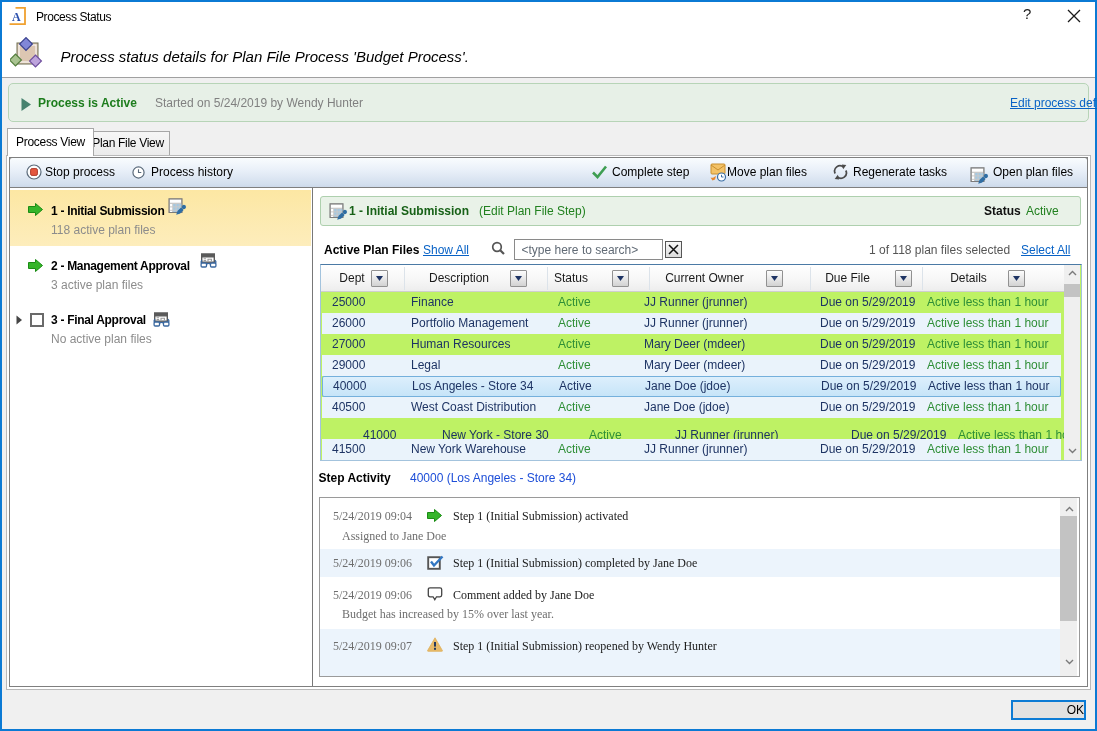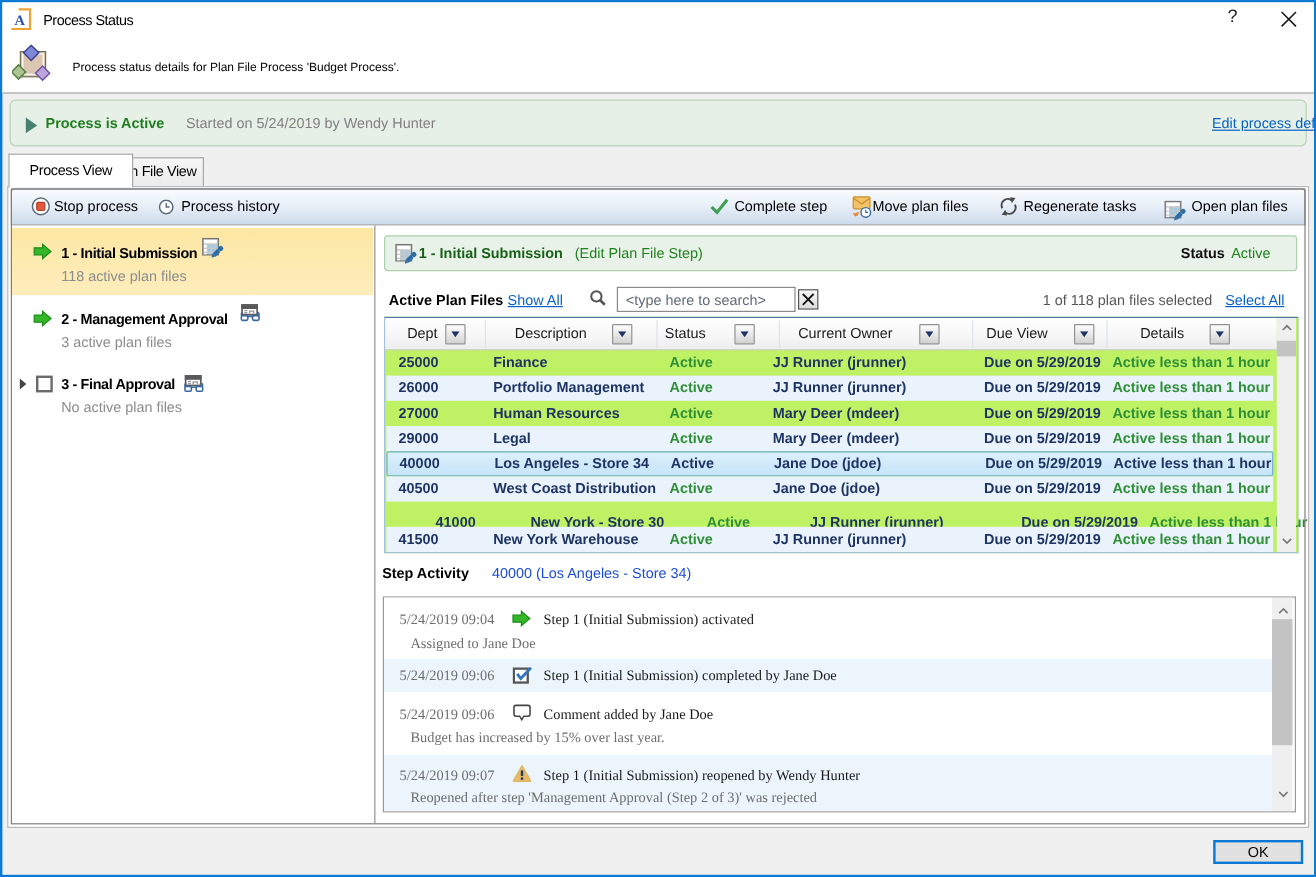--- a/index.html
+++ b/index.html
@@ -23,26 +23,26 @@
 #leftpanel { left:2px; top:32.5px; width:304px; height:498px; background:#fff; border-right:1px solid #787878; }
 #selstep { left:0; top:1.5px; width:302px; height:56px; background:linear-gradient(#fce7a3,#fdedbc); }
 .steptitle { font-weight:bold; letter-spacing:-0.3px; }
 .sub { color:#8c8c8c; }
 #rightpanel { left:306px; top:32.5px; width:774px; height:497.5px; background:#fff; }
 #stephdr { background:#e9f2e8; border:1px solid #aed0ae; border-radius:3px; }
 #tablebox { background:#bef264; border:1px solid #a3c3dd; border-top:1.5px solid #4b7aa5; }
 .hsep { background:#dce3ea; width:1px; }
 .ddbtn { width:17px; height:17px; border:1px solid #919191; background:linear-gradient(#fdfdfd,#e8e8e8 50%,#d2d2d2); border-radius:1px; }
 .ddbtn svg { display:block; margin:5px auto 0; }
-.row { position:absolute; left:1px; width:739px; height:21px;font-weight:bold; }
+.row { position:absolute; left:1px; width:739px; height:21px; }
 .cell { position:absolute; top:0; height:21px; line-height:21px; white-space:nowrap; }
 #logbox { background:#fff; border:1px solid #9a9a9a;font-family:Liberation Serif, serif; }
 .sbtrack { background:#efefef; }
 .sbthumb { background:#c3c3c3; }
-#okbtn { left:1009px; top:698px; width:75px; height:20px; background:#e1e1e1; border:2px solid #0b7ad4; text-align:center; line-height:16px; }
+#okbtn { left:1009px; top:698px; width:75px; height:20px; background:#e1e1e1; border:2px solid #0b7ad4; text-align:right; line-height:16px; }
 .c { white-space:nowrap; }
 .hl { top:0; height:27px; line-height:27px; transform:translateX(-50%); color:#1a1a1a; white-space:nowrap; }
 .bluerow { background:#eaf3fb; }
 .selrow { background:linear-gradient(#ddeffc,#c6e4f8); border:1px solid #74b0dc; border-radius:2px; }
 .selrow .cell { line-height:19px; }
 .lts { color:#6e6e6e; height:14px; line-height:14px; }
 .ltx { color:#1a1a1a; height:14px; line-height:14px; }
 .arrowico { width:15px; height:13px; }
 #logbox .arrowico, #leftpanel .arrowico { }
 svg.arrowico { overflow:visible; }
@@ -117,31 +117,31 @@
     <g transform="translate(16,7) rotate(45)">
         <rect x="-4.5" y="-4.5" width="9" height="9" fill="#8187d8" stroke="#39418f" stroke-width="1.2"></rect>
       </g>
     <g transform="translate(5.5,23) rotate(45)">
         <rect x="-4.2" y="-4.2" width="8.4" height="8.4" fill="#a9c391" stroke="#557f3f" stroke-width="1.2"></rect>
       </g>
     <g transform="translate(25.5,24) rotate(45)">
         <rect x="-4.2" y="-4.2" width="8.4" height="8.4" fill="#bda4dc" stroke="#70519f" stroke-width="1.2"></rect>
       </g>
   </svg>
-  <div class="ab c" style="left:58.5px;top:40px;font-size:10px;height:30px;line-height:30px;">Process status details for Plan File Process 'Budget Process'.</div>
+  <div class="ab c" style="left:58.5px;top:40px;font-size:15px;height:30px;line-height:30px;font-style:italic;">Process status details for Plan File Process 'Budget Process'.</div>
 
   <div class="ab" id="greenbar"></div>
   <svg class="ab" style="left:18px;top:95px" width="12" height="15" viewBox="0 0 12 15">
       <path d="M1.5 1 L11 7.5 L1.5 14 Z" fill="#47826f"></path>
     </svg>
   <div class="ab c" style="left:36px;top:89px;height:24px;line-height:24px;font-weight:bold;color:#1e7d1e;">Process is Active</div>
   <div class="ab c gray" style="left:153px;top:89px;height:24px;line-height:24px;">Started on 5/24/2019 by Wendy Hunter</div>
   <div class="ab c link" style="left:962px;top:89px;height:24px;line-height:24px;margin-left:46px;">Edit process definition</div>
 
-  <div class="ab tab" style="left:5px;top:126px;width:104px;height:28px;background:#fff;z-index:3;">
+  <div class="ab tab" style="left:5px;top:126px;width:87px;height:28px;background:#fff;z-index:3;">
     <div style="margin-top:6px;">Process View</div>
   </div>
   <div class="ab tab" style="left:84px;top:129px;width:84px;height:25px;background:linear-gradient(#f6f6f6,#ebebeb);z-index:1;">
     <div style="margin-top:4px;">Plan File View</div>
   </div>
 
   <div class="ab" id="tabbox" style="z-index:2;">
     <div class="ab" id="toolbar">
 
       <svg class="ab" style="left:16px;top:6px" width="16" height="16" viewBox="0 0 16 16">
@@ -239,21 +239,21 @@
       </div>
       <div class="ab c" style="left:556px;top:55px;height:14px;line-height:14px;color:#555;">1 of 118 plan files selected</div>
       <div class="ab c link" style="left:708px;top:55px;height:14px;line-height:14px;">Select All</div>
 
       <div class="ab" id="tablebox" style="left:7px;top:76px;width:762px;height:197px;">
         <div class="ab" style="left:0;top:0;width:743px;height:27px;background:linear-gradient(#ffffff,#f6f6f6 60%,#ededed);border-bottom:1px solid #cfcfcf;"></div>
         <div class="ab hl" style="left:31px;">Dept</div>
         <div class="ab hl" style="left:138px;">Description</div>
         <div class="ab hl" style="left:250px;">Status</div>
         <div class="ab hl" style="left:383.5px;">Current Owner</div>
-        <div class="ab hl" style="left:526.5px;">Due View</div>
+        <div class="ab hl" style="left:526.5px;">Due File</div>
         <div class="ab hl" style="left:647.5px;">Details</div>
         <div class="ab ddbtn" style="left:50px;top:5px;">
             <svg width="7" height="5" viewBox="0 0 7 5">
               <path d="M0 0 H7 L3.5 5 Z" fill="#1e3464"></path>
             </svg>
           </div>
         <div class="ab ddbtn" style="left:189px;top:5px;">
             <svg width="7" height="5" viewBox="0 0 7 5">
               <path d="M0 0 H7 L3.5 5 Z" fill="#1e3464"></path>
             </svg>
@@ -383,21 +383,20 @@
         </svg>
         <div class="ab c ltx" style="left:133.5px;top:89.5px;">Comment added by Jane Doe</div>
         <div class="ab c lts" style="left:22.5px;top:108.5px;">Budget has increased by 15% over last year.</div>
         <div class="ab c lts" style="left:13.5px;top:140.5px;">5/24/2019 09:07</div>
         <svg class="ab" style="left:107.5px;top:139px" width="16" height="15" viewBox="0 0 16 15">
           <path d="M8 0.8 L15.4 13.6 Q15.7 14.3 14.8 14.3 H1.2 Q0.3 14.3 0.6 13.6 Z" fill="#e7ba69" stroke="#e0b15c" stroke-width="0.8" stroke-linejoin="round"></path>
           <rect x="7" y="5" width="2" height="4.6" fill="#243a5e"></rect>
           <rect x="7" y="10.8" width="2" height="2" fill="#243a5e"></rect>
         </svg>
         <div class="ab c ltx" style="left:133.5px;top:140.5px;">Step 1 (Initial Submission) reopened by Wendy Hunter</div>
-        <div class="ab c lts" style="left:22.5px;top:158.5px;">Reopened after step 'Management Approval (Step 2 of 3)' was rejected</div>
         <div class="ab sbtrack" style="left:740.5px;top:0;width:17px;height:177.5px;"></div>
         <svg class="ab" style="left:745px;top:8px" width="9" height="6" viewBox="0 0 9 6">
             <path d="M1 5 L4.5 1.5 L8 5" fill="none" stroke="#7a7a7a" stroke-width="1.4"></path>
           </svg>
         <div class="ab sbthumb" style="left:740.5px;top:18px;width:17px;height:105px;"></div>
         <svg class="ab" style="left:745px;top:160.5px" width="9" height="6" viewBox="0 0 9 6">
             <path d="M1 1 L4.5 4.5 L8 1" fill="none" stroke="#7a7a7a" stroke-width="1.4"></path>
           </svg>
       </div>
     </div>

